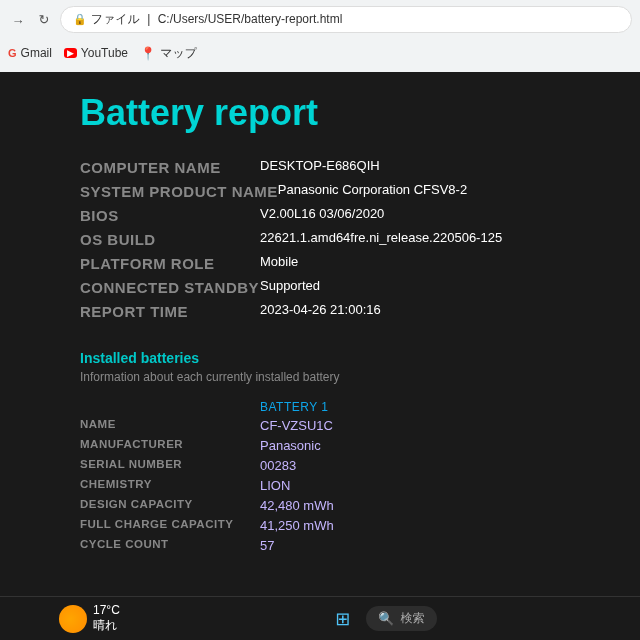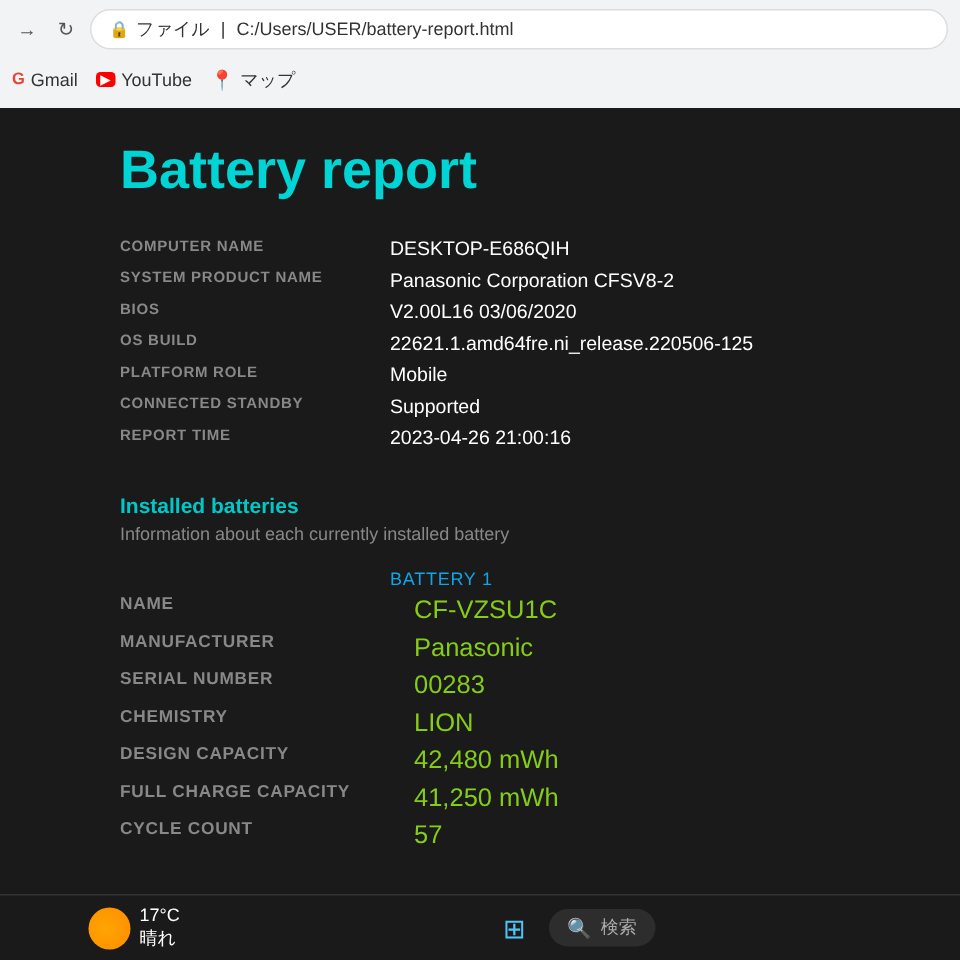--- a/index.html
+++ b/index.html
@@ -75,21 +75,21 @@
       width: 100%;
       margin-bottom: 30px;
     }
     .info-row {
       display: flex;
       margin-bottom: 6px;
       align-items: flex-start;
     }
     .info-label {
       color: #888;
-      font-size: 10px;
+      font-size: 15px;
       font-weight: 600;
       letter-spacing: 0.5px;
       min-width: 180px;
       padding-top: 1px;
     }
     .info-value {
       color: #ffffff;
       font-size: 13px;
       flex: 1;
       overflow: hidden;
@@ -130,23 +130,22 @@
       margin-bottom: 5px;
     }
     .battery-field-label {
       color: #888;
       font-size: 11.5px;
       font-weight: 600;
       letter-spacing: 0.5px;
       min-width: 180px;
     }
     .battery-field-value {
-      color: #84cc16;
-      font-size: 17px;
-      margin-left: 16px;
+      color: #c4b5fd;
+      font-size: 13px;
     }
 
     
     .taskbar {
       background: #1a1a1a;
       height: 44px;
       display: flex;
       align-items: center;
       border-top: 1px solid #333;
       position: relative;

